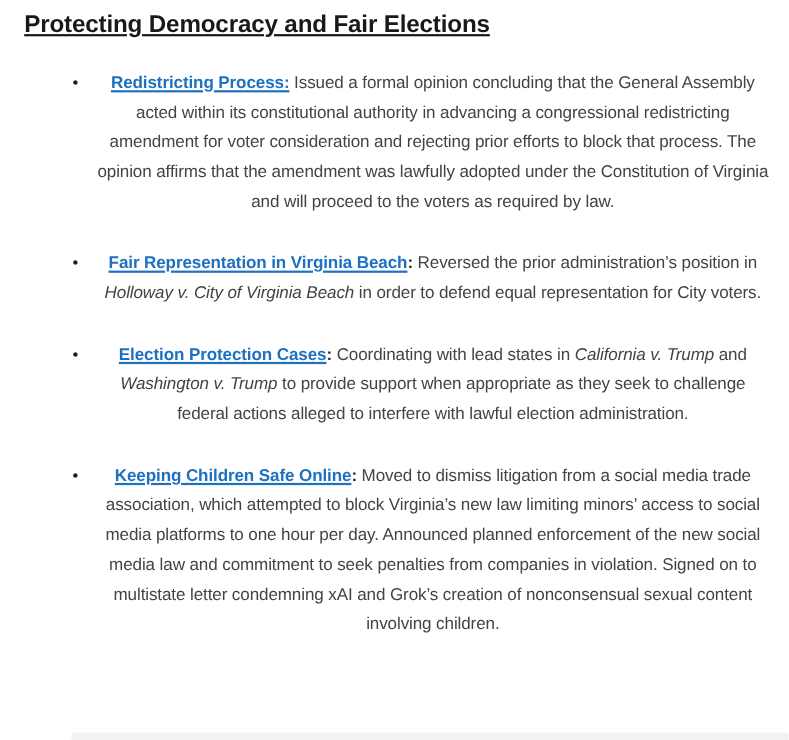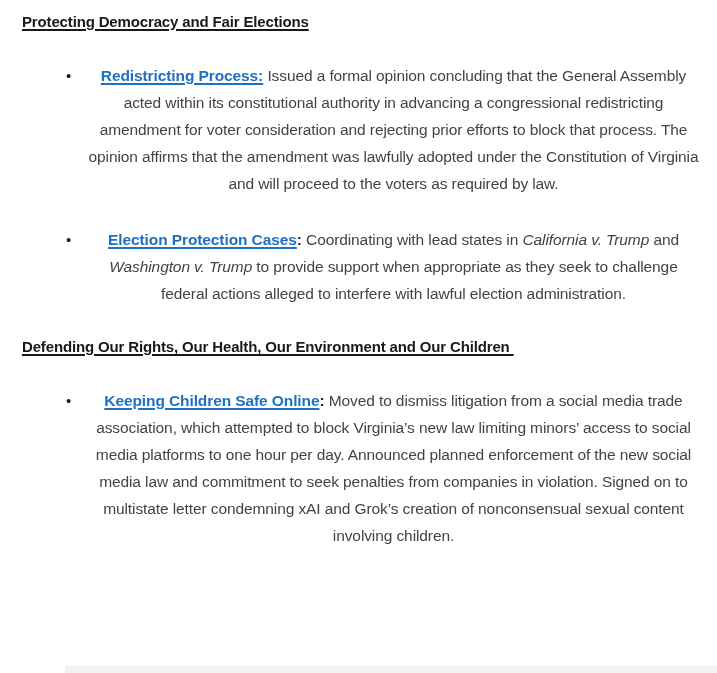--- a/index.html
+++ b/index.html
@@ -9,21 +9,21 @@
     background: #ffffff;
     overflow: hidden;
     font-family: "Liberation Sans", sans-serif;
     position: relative;
   }
   .content {
     padding: 11px 15px 0 22px;
   }
   .section-heading {
     margin: 0;
-    font-size: 15px;
+    font-size: 22px;
     line-height: 22px;
     font-weight: 700;
     letter-spacing: -0.15px;
     color: var(--heading-color, #191919);
     text-decoration: underline;
     text-decoration-thickness: 1.5px;
     text-underline-offset: 2px;
   }
   .bullet-list {
     list-style: none;
@@ -71,23 +71,25 @@
 </head>
 <body style="--link-color: #1e70c1; --body-color: #414447; --heading-color: #191919;">
 
 <main class="content" id="content">
     <h3 class="section-heading">Protecting Democracy and Fair Elections</h3>
     <ul class="bullet-list">
       <li class="list-item">
         <p class="item-text"><a class="item-link">Redistricting Process:</a><span class="seg-normal"> Issued a formal opinion concluding that the General Assembly acted within its constitutional authority in advancing a congressional redistricting amendment for voter consideration and rejecting prior efforts to block that process. The opinion affirms that the amendment was lawfully adopted under the Constitution of Virginia and will proceed to the voters as required by law.</span></p>
       </li>
       <li class="list-item">
+        <p class="item-text"><a class="item-link">Fair Representation in Virginia Beach</a><strong class="sep">:</strong><span class="seg-normal"> Reversed the prior administration’s position in </span><span class="seg-italic">Holloway v. City of Virginia Beach</span><span class="seg-normal"> in order to defend equal representation for City voters.</span></p>
+      </li>
+      <li class="list-item">
         <p class="item-text"><a class="item-link">Election Protection Cases</a><strong class="sep">:</strong><span class="seg-normal"> Coordinating with lead states in </span><span class="seg-italic">California v. Trump</span><span class="seg-normal"> and </span><span class="seg-italic">Washington v. Trump</span><span class="seg-normal"> to provide support when appropriate as they seek to challenge federal actions alleged to interfere with lawful election administration.</span></p>
       </li>
     </ul>
-    <h3 class="section-heading">Defending Our Rights, Our Health, Our Environment and Our Children&nbsp;</h3>
     <ul class="bullet-list">
       <li class="list-item">
         <p class="item-text"><a class="item-link">Keeping Children Safe Online</a><strong class="sep">:</strong><span class="seg-normal"> Moved to dismiss litigation from a social media trade association, which attempted to block Virginia’s new law limiting minors’ access to social media platforms to one hour per day. Announced planned enforcement of the new social media law and commitment to seek penalties from companies in violation. Signed on to multistate letter condemning xAI and Grok’s creation of nonconsensual sexual content involving children.</span></p>
       </li>
     </ul>
   </main>
 <div class="bottom-strip"></div>
 
 </body></html>

